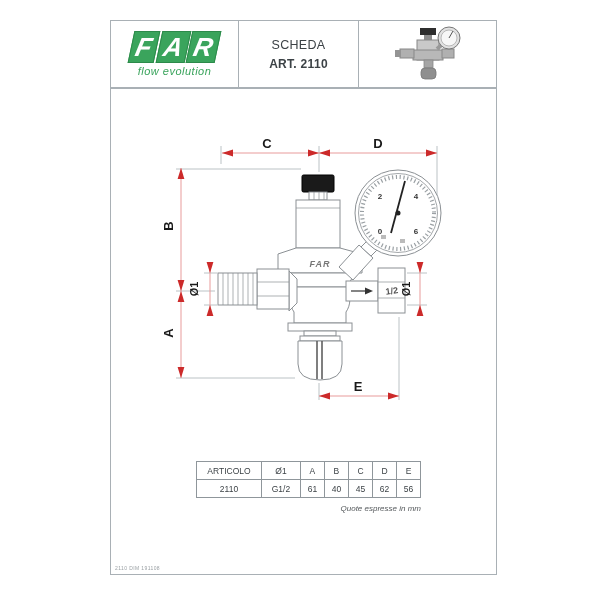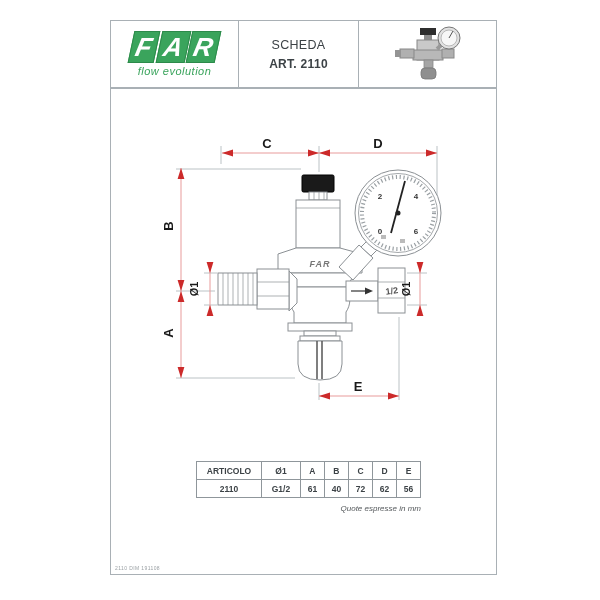--- a/index.html
+++ b/index.html
@@ -16,21 +16,21 @@
     font-size:26px;line-height:30px;padding:0 4px;transform:skewX(-12deg);border:1px solid #2c8a4a;}
   .tagline{color:#3aa45c;font-style:italic;font-size:11px;margin-top:2px;letter-spacing:.5px;text-align:center;}
   .title-line{font-size:12.5px;font-weight:normal;color:#3c4246;line-height:15px;letter-spacing:.3px;}
   .art-line{font-size:12px;font-weight:bold;color:#3c4246;margin-top:4px;letter-spacing:.3px;}
   
   .content{left:110px;top:88px;width:387px;height:487px;}
   .drawing-svg{position:absolute;left:0px;top:7px;width:387px;height:330px;}
   
   .dim-table-wrap{position:absolute;left:85px;top:372px;width:225px;}
   table.dim{border-collapse:collapse;width:225px;}
-  table.dim td,table.dim th{border:1px solid #8f969b;font-size:8.5px;font-weight:bold;color:#3c4246;
+  table.dim td,table.dim th{border:1px solid #8f969b;font-size:8.5px;font-weight:normal;color:#3c4246;
     text-align:center;height:17px;padding:0 2px;}
   th.col-articolo{width:60px;}
   .caption{font-size:8px;font-style:italic;color:#55595c;text-align:right;margin-top:6px;}
   .doc-code{position:absolute;left:4px;bottom:3px;font-size:5px;color:#9aa0a4;letter-spacing:.4px;}
   
   .dimlabel{font:bold 13px "Liberation Sans",sans-serif;fill:#1a1a1a;}
   .dialabel{font:bold 11px "Liberation Sans",sans-serif;fill:#1a1a1a;}
   .brand{font:italic bold 9px "Liberation Sans",sans-serif;fill:#777;letter-spacing:1px;}
   .stamp{font:bold 9px "Liberation Sans",sans-serif;fill:#555;}
   .gnum{font:bold 8px "Liberation Sans",sans-serif;fill:#333;}
@@ -197,21 +197,21 @@
         <th>B</th>
         <th>C</th>
         <th>D</th>
         <th>E</th>
       </tr>
       <tr>
         <td>2110</td>
         <td>G1/2</td>
         <td>61</td>
         <td>40</td>
-        <td>72</td>
+        <td>45</td>
         <td>62</td>
         <td>56</td>
       </tr>
     </tbody>
       </table>
     <div class="caption">Quote espresse in mm</div>
   </div>
 
   <div class="doc-code">2110 DIM 191108</div>
 </div>

